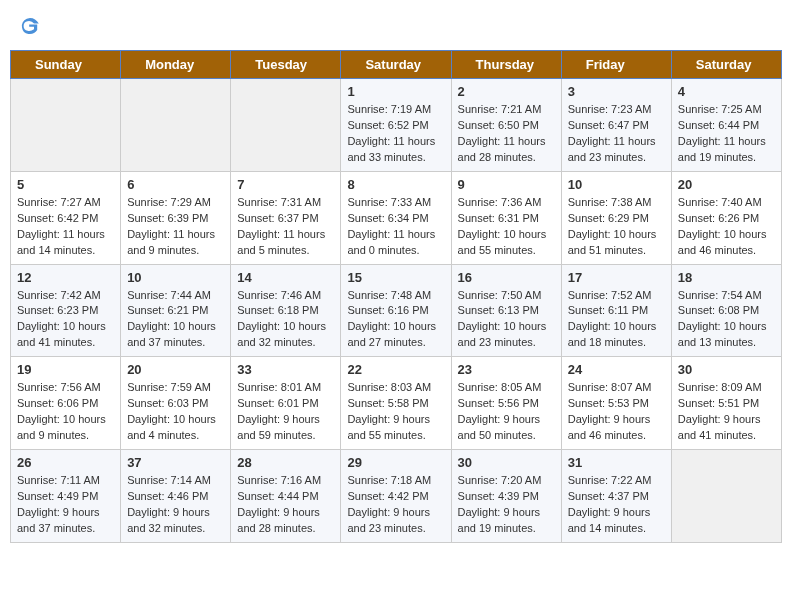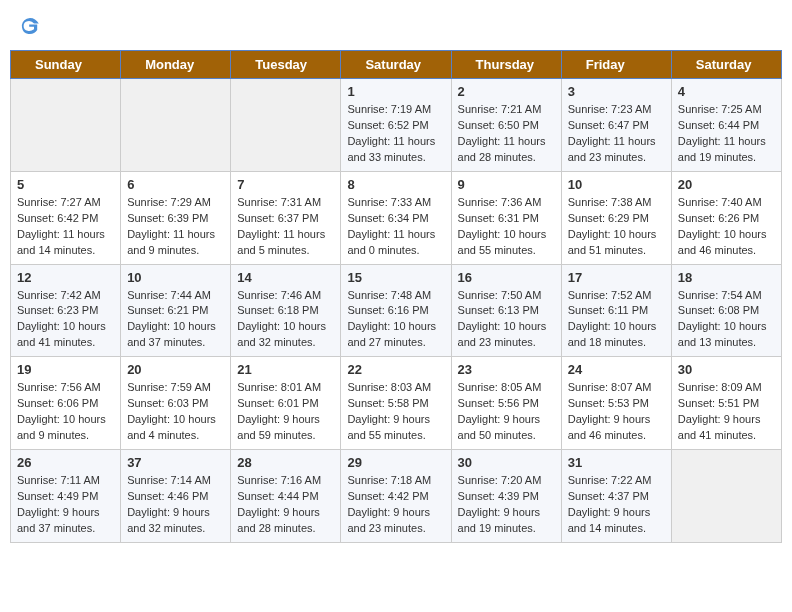--- a/index.html
+++ b/index.html
@@ -206,21 +206,21 @@
       <tr>
         <td>
           <span class="day-number">19</span>
           <div class="day-info">Sunrise: 7:56 AM<br>Sunset: 6:06 PM<br>Daylight: 10 hours<br>and 9 minutes.</div>
         </td>
         <td>
           <span class="day-number">20</span>
           <div class="day-info">Sunrise: 7:59 AM<br>Sunset: 6:03 PM<br>Daylight: 10 hours<br>and 4 minutes.</div>
         </td>
         <td>
-          <span class="day-number">21</span>
+          <span class="day-number">33</span>
           <div class="day-info">Sunrise: 8:01 AM<br>Sunset: 6:01 PM<br>Daylight: 9 hours<br>and 59 minutes.</div>
         </td>
         <td>
           <span class="day-number">22</span>
           <div class="day-info">Sunrise: 8:03 AM<br>Sunset: 5:58 PM<br>Daylight: 9 hours<br>and 55 minutes.</div>
         </td>
         <td>
           <span class="day-number">23</span>
           <div class="day-info">Sunrise: 8:05 AM<br>Sunset: 5:56 PM<br>Daylight: 9 hours<br>and 50 minutes.</div>
         </td>

